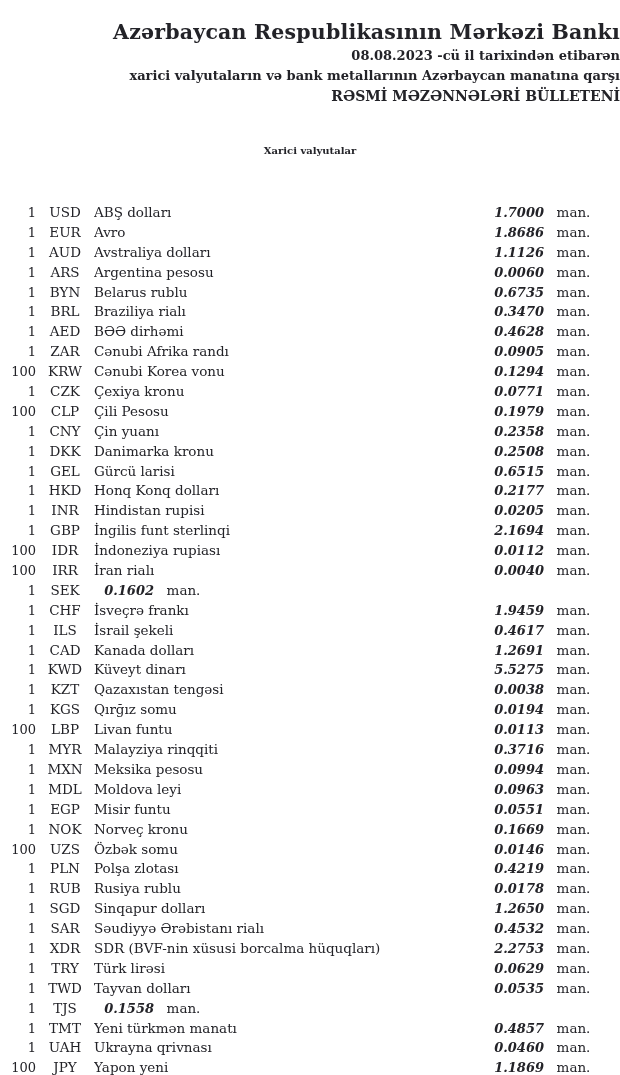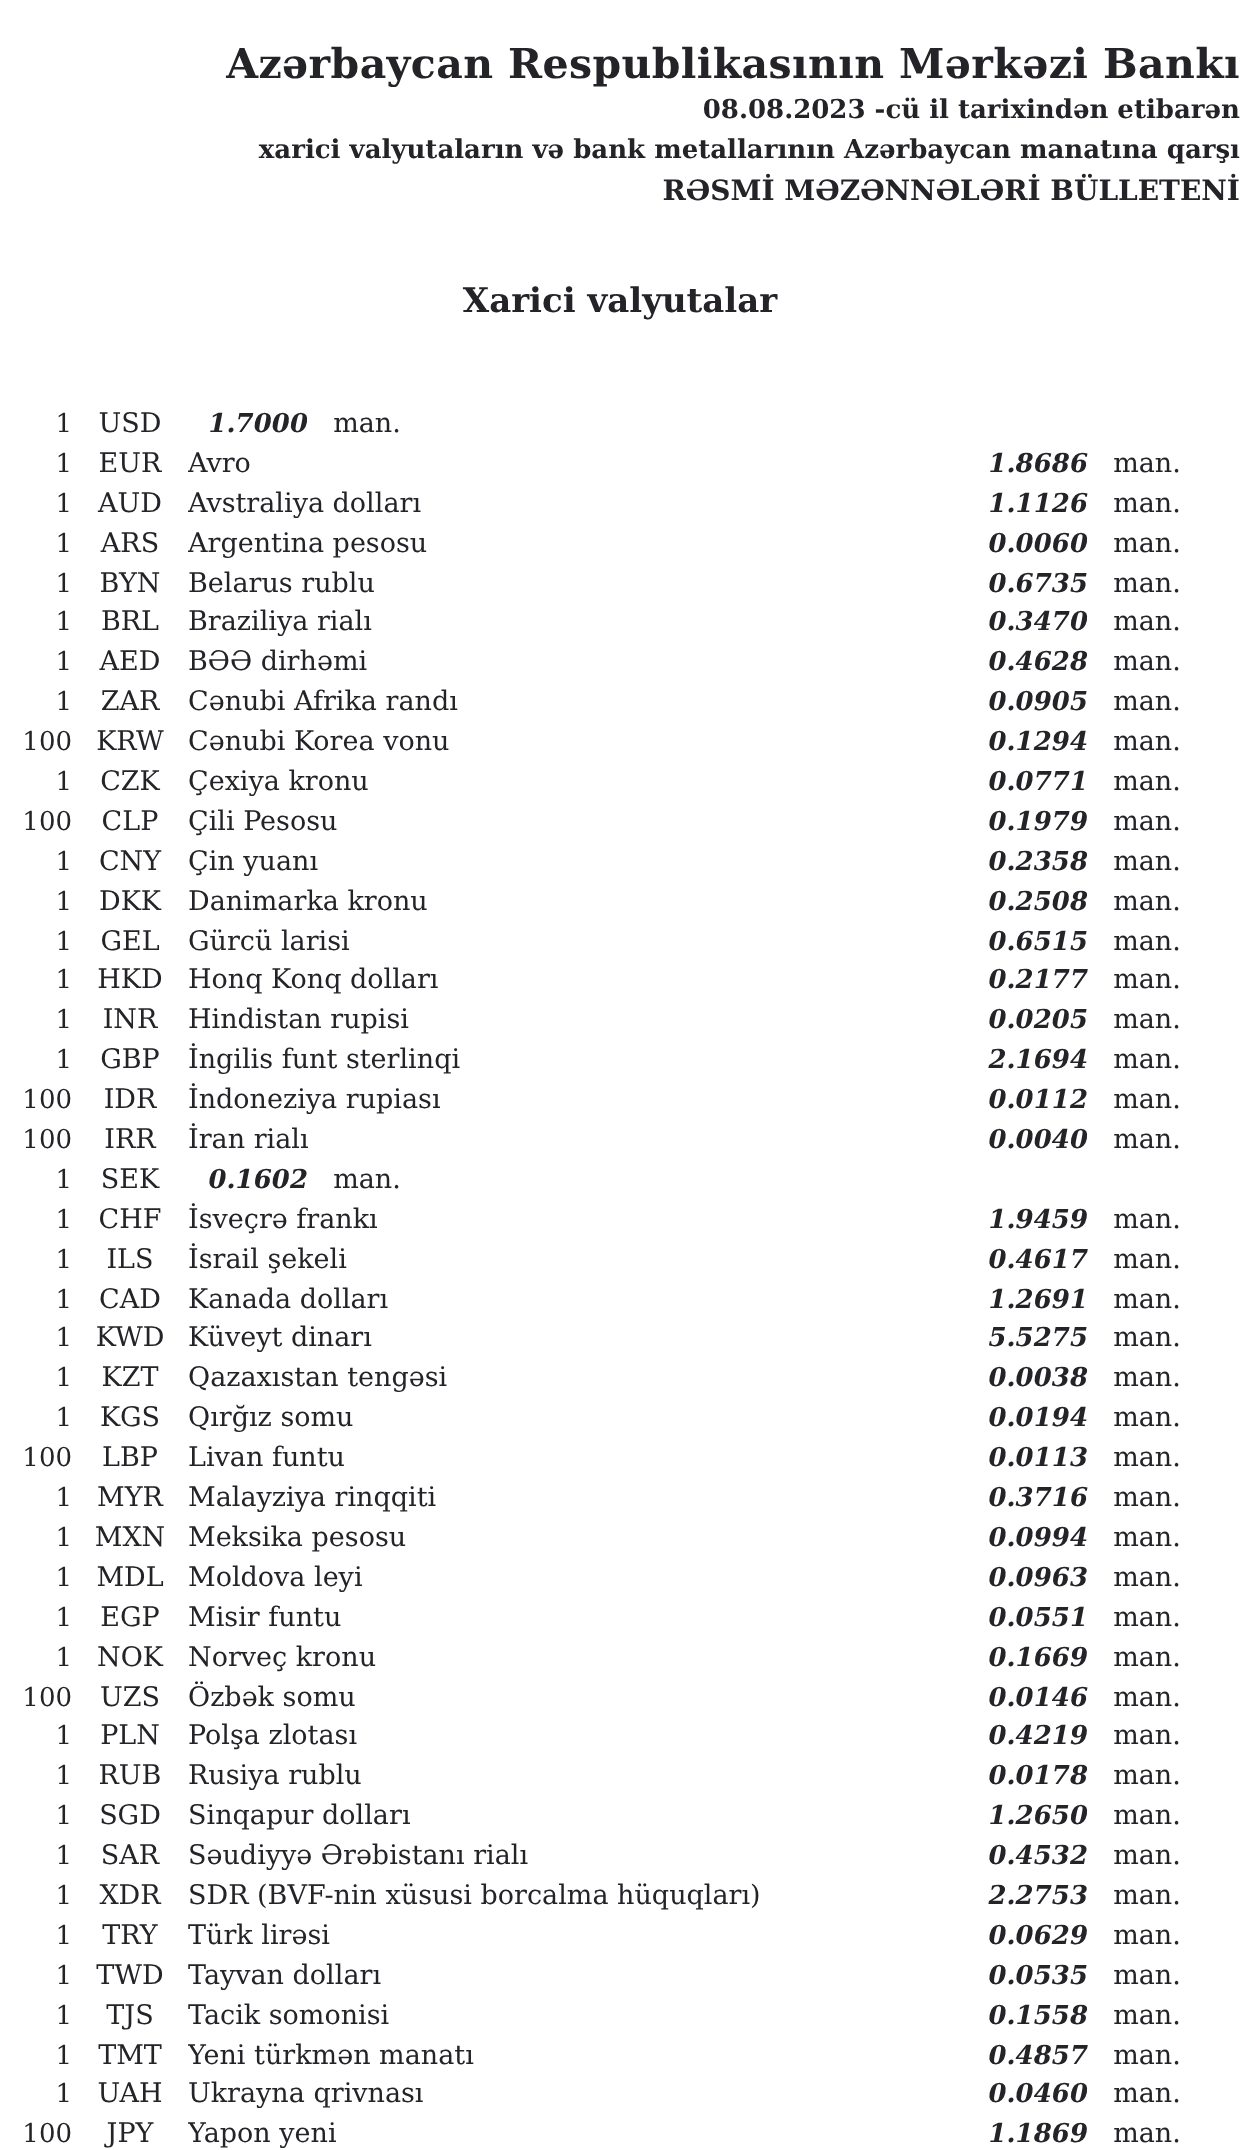--- a/index.html
+++ b/index.html
@@ -32,21 +32,21 @@
     line-height: 20px;
     font-weight: bold;
   }
   .hdr-line.bulletin {
     font-size: 14px;
     line-height: 21px;
   }
   .section-title {
     margin: 36px 0 0 0;
     text-align: center;
-    font-size: 17px;
+    font-size: 10px;
     line-height: 16px;
     font-weight: bold;
   }
   .rates-table {
     margin-top: 7px;
   }
   .rate-row {
     display: flex;
     align-items: baseline;
     height: 19.9px;
@@ -97,20 +97,21 @@
     <p class="hdr-line">xarici valyutaların və bank metallarının Azərbaycan manatına qarşı</p>
     <p class="hdr-line bulletin">RƏSMİ MƏZƏNNƏLƏRİ BÜLLETENİ</p>
   </header>
 
   <h2 class="section-title">Xarici valyutalar</h2>
 
   <div class="rates-table" id="rates-table">
     <div class="rate-row">
       <span class="cell qty">1</span>
       <span class="cell code">USD</span>
+      <span class="cell name">ABŞ dolları</span>
       <span class="cell rate">1.7000</span>
       <span class="cell unit">man.</span>
     </div>
 
     <div class="rate-row">
       <span class="cell qty">1</span>
       <span class="cell code">EUR</span>
       <span class="cell name">Avro</span>
       <span class="cell rate">1.8686</span>
       <span class="cell unit">man.</span>
@@ -415,21 +416,20 @@
       <span class="cell qty">1</span>
       <span class="cell code">TWD</span>
       <span class="cell name">Tayvan dolları</span>
       <span class="cell rate">0.0535</span>
       <span class="cell unit">man.</span>
     </div>
 
     <div class="rate-row">
       <span class="cell qty">1</span>
       <span class="cell code">TJS</span>
-      <span class="cell name">Tacik somonisi</span>
       <span class="cell rate">0.1558</span>
       <span class="cell unit">man.</span>
     </div>
 
     <div class="rate-row">
       <span class="cell qty">1</span>
       <span class="cell code">TMT</span>
       <span class="cell name">Yeni türkmən manatı</span>
       <span class="cell rate">0.4857</span>
       <span class="cell unit">man.</span>

